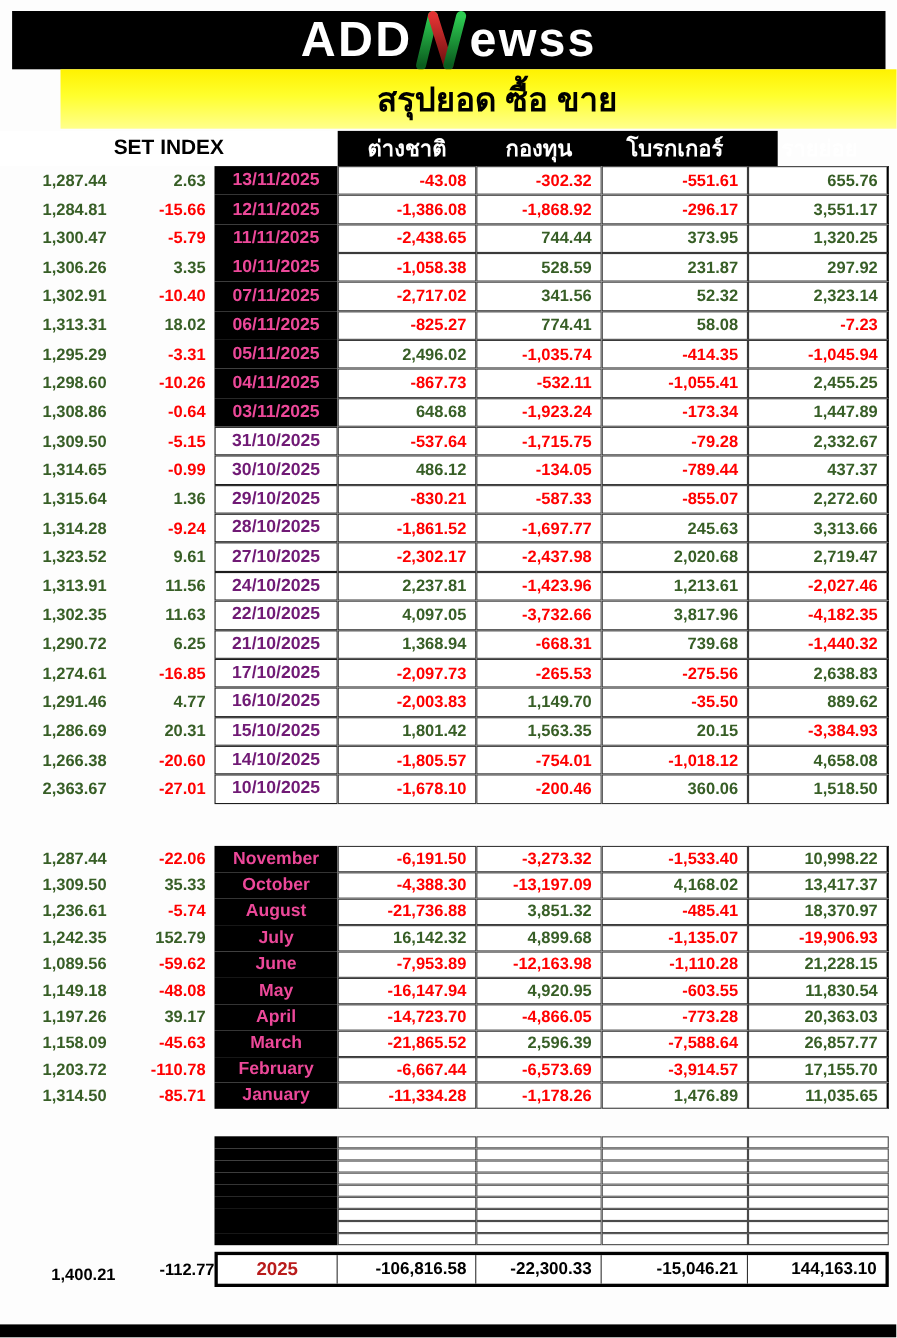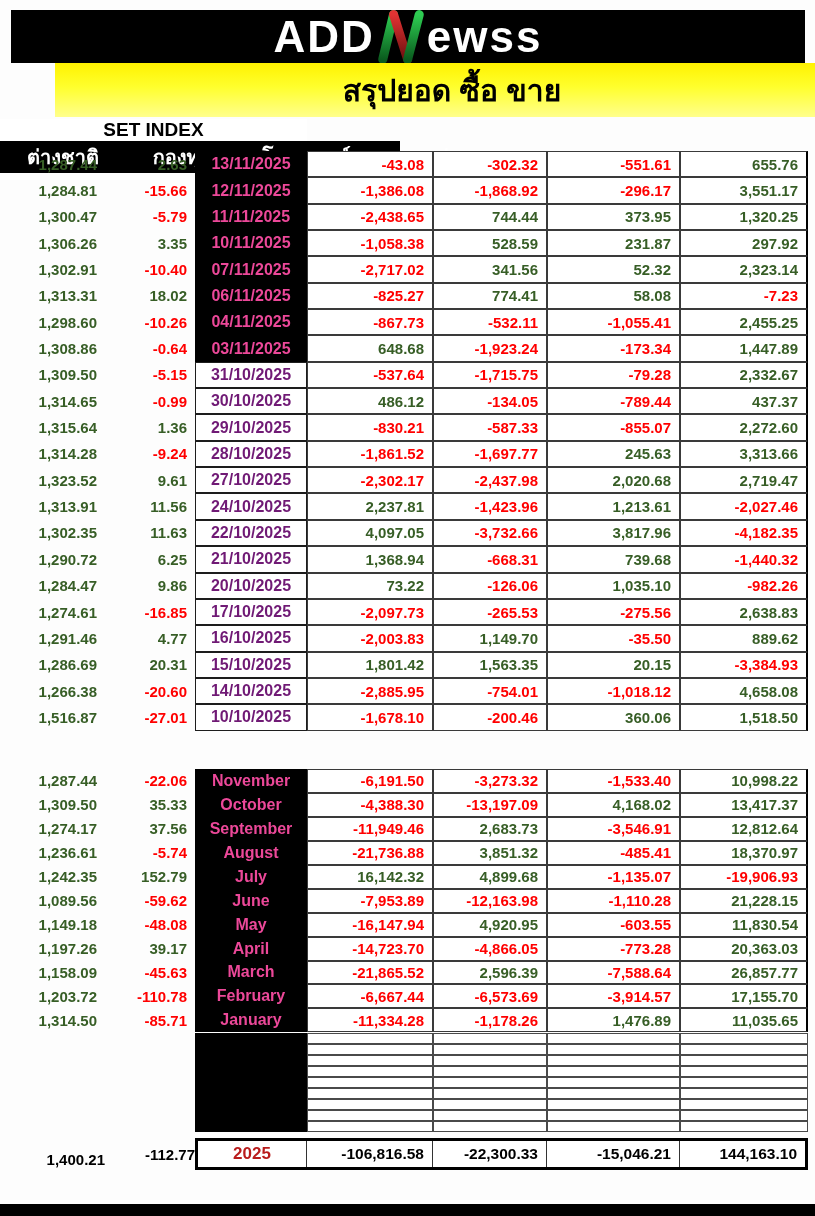--- a/index.html
+++ b/index.html
@@ -42,21 +42,21 @@
   .neg{color:var(--neg,#ff0000);}
   .cell{background:#fff;border:1px solid #3a3a3a;}
   .cell.last{border-right:2px solid #000;}
   .label-black{background:#000;color:#ec4899;justify-content:center;font-weight:bold;font-size:16px;}
   .label-white{
     background:#fff;color:#701a75;justify-content:center;font-weight:bold;font-size:16px;
     border:1.5px solid #1d1d1d;
   }
 
   
-  .table-header{position:absolute;left:0;top:119px;width:810px;height:32px;display:flex;flex-direction:column;}
+  .table-header{position:absolute;left:0;top:119px;width:810px;height:32px;display:flex;}
   .set-index-head{
     width:307px;height:32px;background:#fff;display:flex;align-items:center;justify-content:center;
     font-size:19px;font-weight:bold;color:#000;
   }
   .thai-heads{
     width:400px;height:32px;background:#000;display:grid;
     grid-template-columns:126px 114px 133px 130px;
   }
   .thai-heads .h{
     color:#fff;font-weight:bold;font-size:20px;display:flex;align-items:center;justify-content:center;
@@ -180,20 +180,29 @@
       <div class="grid-row">
         <div class="c num pos">1,313.31</div>
         <div class="c num pos">18.02</div>
         <div class="c label-black">06/11/2025</div>
         <div class="c cell num neg">-825.27</div>
         <div class="c cell num pos">774.41</div>
         <div class="c cell num pos">58.08</div>
         <div class="c cell num last neg">-7.23</div>
       </div>
       <div class="grid-row">
+        <div class="c num pos">1,295.29</div>
+        <div class="c num neg">-3.31</div>
+        <div class="c label-black">05/11/2025</div>
+        <div class="c cell num pos">2,496.02</div>
+        <div class="c cell num neg">-1,035.74</div>
+        <div class="c cell num neg">-414.35</div>
+        <div class="c cell num last neg">-1,045.94</div>
+      </div>
+      <div class="grid-row">
         <div class="c num pos">1,298.60</div>
         <div class="c num neg">-10.26</div>
         <div class="c label-black">04/11/2025</div>
         <div class="c cell num neg">-867.73</div>
         <div class="c cell num neg">-532.11</div>
         <div class="c cell num neg">-1,055.41</div>
         <div class="c cell num last pos">2,455.25</div>
       </div>
       <div class="grid-row">
         <div class="c num pos">1,308.86</div>
@@ -270,29 +279,20 @@
       <div class="grid-row">
         <div class="c num pos">1,290.72</div>
         <div class="c num pos">6.25</div>
         <div class="c label-white">21/10/2025</div>
         <div class="c cell num pos">1,368.94</div>
         <div class="c cell num neg">-668.31</div>
         <div class="c cell num pos">739.68</div>
         <div class="c cell num last neg">-1,440.32</div>
       </div>
       <div class="grid-row">
-        <div class="c num pos">1,284.47</div>
-        <div class="c num pos">9.86</div>
-        <div class="c label-white">20/10/2025</div>
-        <div class="c cell num pos">73.22</div>
-        <div class="c cell num neg">-126.06</div>
-        <div class="c cell num pos">1,035.10</div>
-        <div class="c cell num last neg">-982.26</div>
-      </div>
-      <div class="grid-row">
         <div class="c num pos">1,274.61</div>
         <div class="c num neg">-16.85</div>
         <div class="c label-white">17/10/2025</div>
         <div class="c cell num neg">-2,097.73</div>
         <div class="c cell num neg">-265.53</div>
         <div class="c cell num neg">-275.56</div>
         <div class="c cell num last pos">2,638.83</div>
       </div>
       <div class="grid-row">
         <div class="c num pos">1,291.46</div>
@@ -309,27 +309,27 @@
         <div class="c label-white">15/10/2025</div>
         <div class="c cell num pos">1,801.42</div>
         <div class="c cell num pos">1,563.35</div>
         <div class="c cell num pos">20.15</div>
         <div class="c cell num last neg">-3,384.93</div>
       </div>
       <div class="grid-row">
         <div class="c num pos">1,266.38</div>
         <div class="c num neg">-20.60</div>
         <div class="c label-white">14/10/2025</div>
-        <div class="c cell num neg">-2,885.95</div>
+        <div class="c cell num neg">-1,805.57</div>
         <div class="c cell num neg">-754.01</div>
         <div class="c cell num neg">-1,018.12</div>
         <div class="c cell num last pos">4,658.08</div>
       </div>
       <div class="grid-row">
-        <div class="c num pos">1,516.87</div>
+        <div class="c num pos">2,363.67</div>
         <div class="c num neg">-27.01</div>
         <div class="c label-white">10/10/2025</div>
         <div class="c cell num neg">-1,678.10</div>
         <div class="c cell num neg">-200.46</div>
         <div class="c cell num pos">360.06</div>
         <div class="c cell num last pos">1,518.50</div>
       </div>
     </div>
   <div class="monthly" id="monthly">
       <div class="grid-row">
@@ -342,29 +342,20 @@
         <div class="c cell num last pos">10,998.22</div>
       </div>
       <div class="grid-row">
         <div class="c num pos">1,309.50</div>
         <div class="c num pos">35.33</div>
         <div class="c label-black">October</div>
         <div class="c cell num neg">-4,388.30</div>
         <div class="c cell num neg">-13,197.09</div>
         <div class="c cell num pos">4,168.02</div>
         <div class="c cell num last pos">13,417.37</div>
-      </div>
-      <div class="grid-row">
-        <div class="c num pos">1,274.17</div>
-        <div class="c num pos">37.56</div>
-        <div class="c label-black">September</div>
-        <div class="c cell num neg">-11,949.46</div>
-        <div class="c cell num pos">2,683.73</div>
-        <div class="c cell num neg">-3,546.91</div>
-        <div class="c cell num last pos">12,812.64</div>
       </div>
       <div class="grid-row">
         <div class="c num pos">1,236.61</div>
         <div class="c num neg">-5.74</div>
         <div class="c label-black">August</div>
         <div class="c cell num neg">-21,736.88</div>
         <div class="c cell num pos">3,851.32</div>
         <div class="c cell num neg">-485.41</div>
         <div class="c cell num last pos">18,370.97</div>
       </div>

